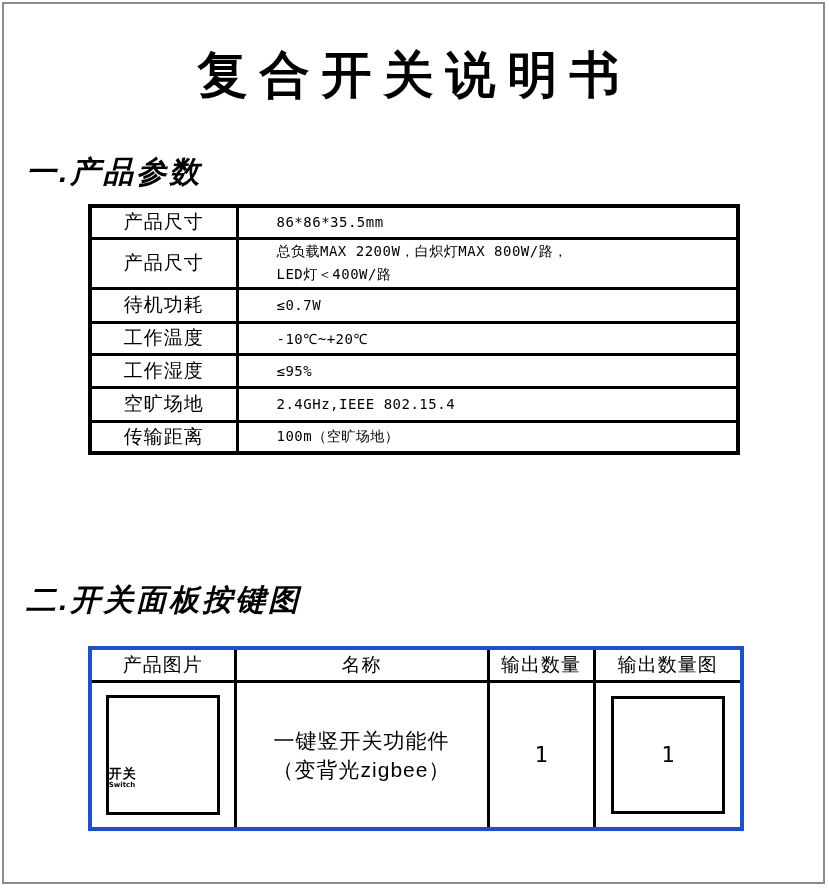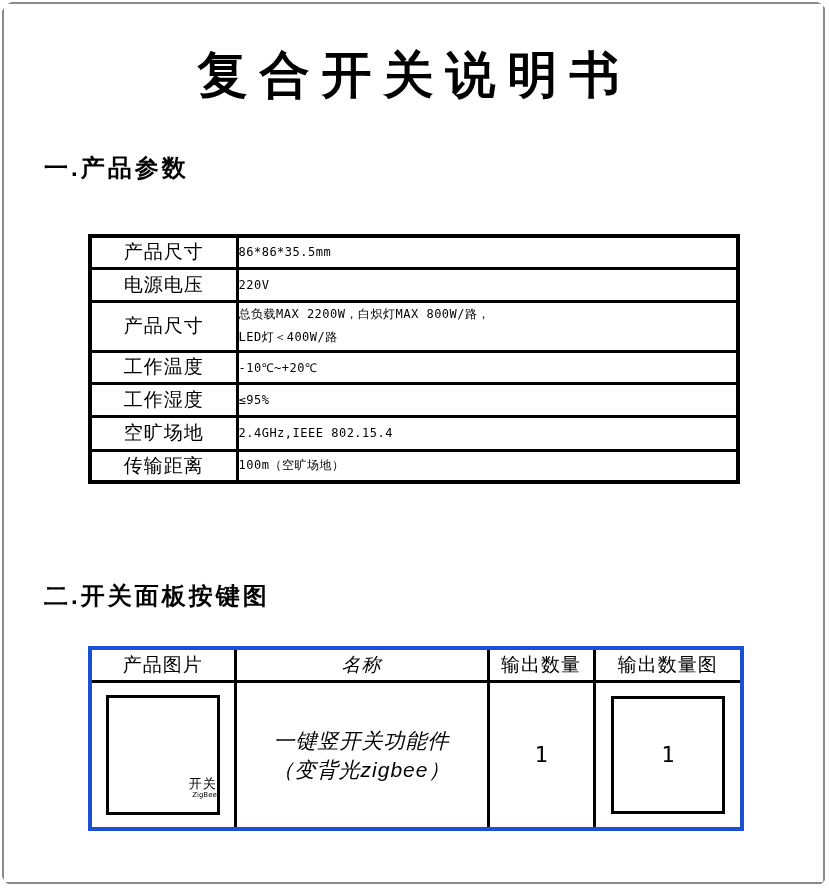--- a/index.html
+++ b/index.html
@@ -9,74 +9,75 @@
     color: #000;
     width: 829px;
     height: 888px;
   }
   #page {
     position: relative;
     width: 829px;
     height: 888px;
     background: #ffffff;
     overflow: hidden;
-    border-radius: 20px;
   }
   .page-border {
     position: absolute;
     left: 2px; top: 2px;
     width: 823px; height: 882px;
     border: 2px solid #8a8a8a;
     pointer-events: none;
   }
   .doc-title {
     position: absolute;
     top: 42px; left: 0;
     width: 100%;
     text-align: center;
     font-size: 50px;
     font-weight: 800;
     letter-spacing: 12px;
     white-space: nowrap;
   }
   .section-heading {
     position: absolute;
-    left: 44px;
-    font-size: 24px;
+    left: 26px;
+    font-size: 30px;
     font-weight: 800;
     letter-spacing: 3px;
     white-space: nowrap;
+    font-style: italic;
   }
   #section1-heading { top: 152px; }
   #section2-heading { top: 580px; }
 
   table {
     border-collapse: collapse;
     table-layout: fixed;
     background: #fff;
   }
   #spec-table {
     position: absolute;
-    left: 88px; top: 234px;
+    left: 88px; top: 204px;
     width: 652px;
     border: 4px solid #000;
   }
   #spec-table td {
     border: 3px solid #000;
     vertical-align: middle;
   }
   #spec-table td.spec-label {
     width: 147px;
     text-align: center;
     font-size: 19px;
     letter-spacing: 1px;
   }
   #spec-table td.spec-value {
+    padding-left: 38px;
     font-family: "DejaVu Sans Mono", monospace;
-    font-size: 12px;
+    font-size: 14px;
     letter-spacing: 0.5px;
   }
   #spec-table .line { display: block; line-height: 23px; }
 
   #panel-table {
     position: absolute;
     left: 88px; top: 646px;
     width: 652px;
     border: 4px solid #1d4ed8;
   }
@@ -86,33 +87,34 @@
     text-align: center;
     font-weight: normal;
   }
   #panel-table th {
     height: 33px;
     font-size: 19px;
     letter-spacing: 1px;
   }
   #panel-table td { height: 148px; }
   .col-pic  { width: 145px; }
-  .col-name { width: 253px; font-style: italic; }
+  .col-name { width: 253px; }
   .col-qty  { width: 106px; }
   .col-diag { width: 148px; }
 
   .switch-box {
     width: 114px; height: 120px;
     border: 3px solid #000;
     margin: 0 auto;
     display: flex;
     flex-direction: column;
     justify-content: flex-end;
-    align-items: flex-end;
-    padding-bottom: 13px;
+    align-items: flex-start;
+    padding-bottom: 23px;
+    font-weight: bold;
   }
   .switch-box .cn { font-size: 13px; letter-spacing: 1px; line-height: 15px; }
   .switch-box .en { font-size: 7px; line-height: 8px; font-family: "DejaVu Sans", "Liberation Sans", sans-serif; }
 
   .name-cell .line {
     display: block;
     font-size: 21px;
     line-height: 29px;
     letter-spacing: 1px;
   }
@@ -136,30 +138,30 @@
   <div class="doc-title">复合开关说明书</div>
 
   <div class="section-heading" id="section1-heading">一.产品参数</div>
 
   <table id="spec-table">
     <tbody>
         <tr style="height:32px;">
       <td class="spec-label">产品尺寸</td>
       <td class="spec-value">86*86*35.5mm</td>
     </tr>
-    <tr style="height:33px;">
-      <td class="spec-label">电源电压</td>
-      <td class="spec-value">220V</td>
-    </tr>
     <tr style="height:50px;">
       <td class="spec-label">产品尺寸</td>
       <td class="spec-value">
         <span class="line">总负载MAX 2200W，白炽灯MAX 800W/路，</span>
         <span class="line">LED灯＜400W/路</span>
       </td>
+    </tr>
+    <tr style="height:34px;">
+      <td class="spec-label">待机功耗</td>
+      <td class="spec-value">≤0.7W</td>
     </tr>
     <tr style="height:32px;">
       <td class="spec-label">工作温度</td>
       <td class="spec-value">-10℃~+20℃</td>
     </tr>
     <tr style="height:33px;">
       <td class="spec-label">工作湿度</td>
       <td class="spec-value">≤95%</td>
     </tr>
     <tr style="height:34px;">
@@ -180,21 +182,21 @@
         <tr>
       <th class="col-pic">产品图片</th>
       <th class="col-name">名称</th>
       <th class="col-qty">输出数量</th>
       <th class="col-diag">输出数量图</th>
     </tr>
     <tr>
       <td class="col-pic">
         <div class="switch-box">
           <span class="cn">开关</span>
-          <span class="en">ZigBee</span>
+          <span class="en">Switch</span>
         </div>
       </td>
       <td class="col-name name-cell">
         <span class="line">一键竖开关功能件</span>
         <span class="line">（变背光zigbee）</span>
       </td>
       <td class="col-qty">
         <span class="qty-value">1</span>
       </td>
       <td class="col-diag">

